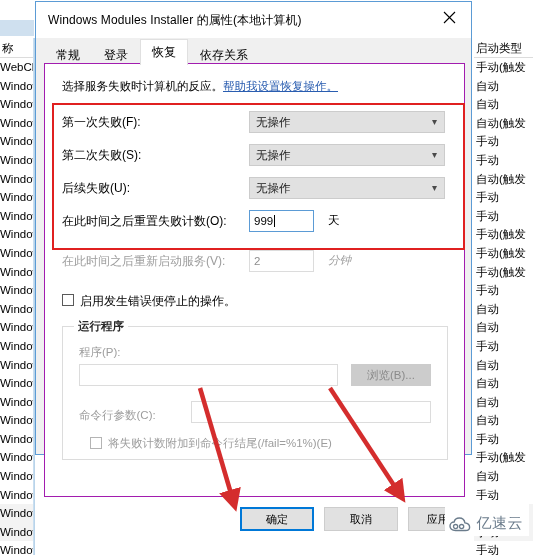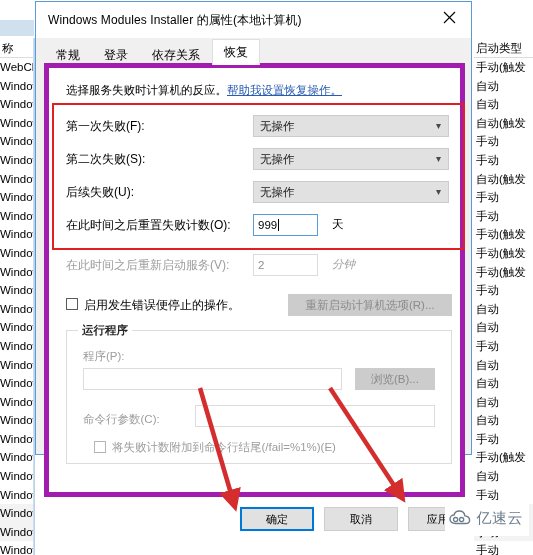--- a/index.html
+++ b/index.html
@@ -169,21 +169,21 @@
   }
 
   
   #tabpage {
     position: absolute;
     left: 8px;
     top: 61px;
     width: 421px;
     height: 434px;
     background: #ffffff;
-    border: 5px solid #a21caf;
+    border: 1px solid #a21caf;
     box-sizing: border-box;
     z-index: 2;
   }
 
   #desc-line {
     position: absolute;
     left: 17px;
     top: 15px;
     font-size: 11.5px;
     white-space: nowrap;
@@ -367,21 +367,21 @@
     pointer-events: none;
   }
 
   
   #watermark {
     position: absolute;
     right: 4px;
     bottom: 19px;
     height: 30px;
     display: flex;
-    align-items: center;
+    align-items: flex-end;
     gap: 4px;
     background: #ffffff;
     padding: 3px 6px 3px 4px;
     z-index: 30;
   }
   #wm-text {
     font-size: 15px;
     color: #6b7c8c;
     letter-spacing: 0.5px;
     white-space: nowrap;
@@ -469,22 +469,22 @@
       <svg width="13" height="13" viewBox="0 0 13 13">
         <line x1="1" y1="1" x2="12" y2="12" stroke="#000" stroke-width="1.1"></line>
         <line x1="12" y1="1" x2="1" y2="12" stroke="#000" stroke-width="1.1"></line>
       </svg>
     </div>
   </div>
 
   <div id="tabstrip">
       <div class="tab">常规</div>
       <div class="tab">登录</div>
+      <div class="tab active">恢复</div>
       <div class="tab">依存关系</div>
-      <div class="tab active">恢复</div>
     </div>
 
   <div id="tabpage">
 
     <div id="desc-line">
       <span>选择服务失败时计算机的反应。</span><a id="desc-link" href="#">帮助我设置恢复操作。</a>
     </div>
 
     <div class="field-row" style="top:47px;">
       <span class="field-label">第一次失败(F):</span>
@@ -518,21 +518,20 @@
 
     <div class="field-row" style="top:186px;">
       <span class="field-label disabled">在此时间之后重新启动服务(V):</span>
       <div class="txt disabled"><span>2</span></div>
       <span class="unit disabled">分钟</span>
     </div>
 
     <div class="field-row" style="top:226px;">
       <span class="cbox" style="left:17px; top:4px;"></span>
       <span class="field-label" style="left:35px;">启用发生错误便停止的操作。</span>
-      <span class="btn-gray" style="left:239px; top:0px; width:164px; height:22px; line-height:20px;">重新启动计算机选项(R)...</span>
     </div>
 
     <div id="groupbox">
       <span id="group-legend">运行程序</span>
 
       <span class="gb-label" style="left:16px; top:18px;">程序(P):</span>
 
       <span class="gb-input" style="left:16px; top:37px; width:259px; height:22px;"></span>
 
       <span class="btn-gray" style="left:288px; top:37px; width:80px; height:22px; line-height:20px;">浏览(B)...</span>

